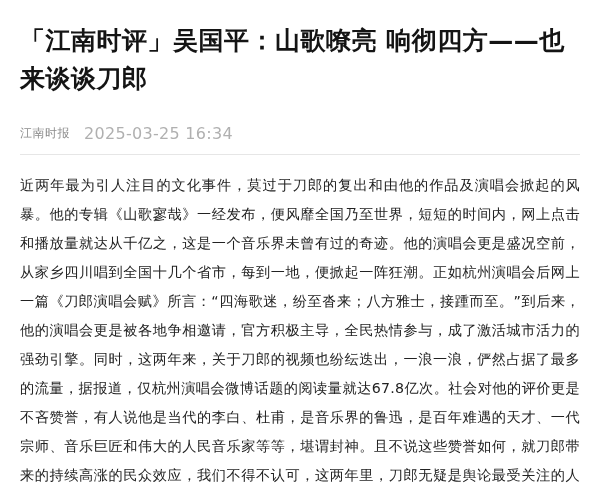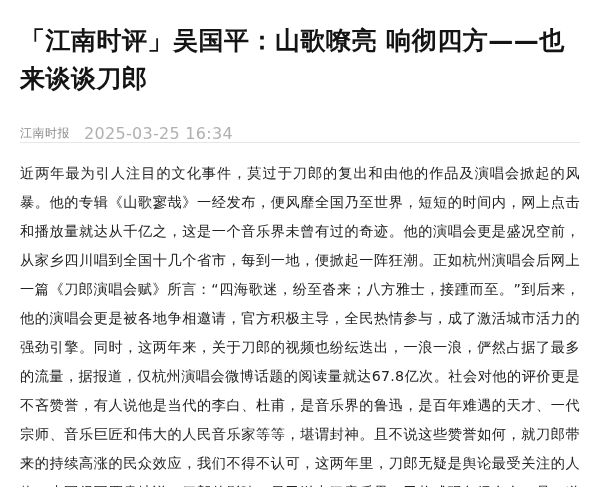--- a/index.html
+++ b/index.html
@@ -27,20 +27,21 @@
     font-weight: bold;
     letter-spacing: 0.5px;
     color: #141414;
     margin: 8px 0 0 0;
     font-family: "DejaVu Sans", "Liberation Sans", sans-serif;
   }
   .meta-row {
     display: flex;
     align-items: center;
     margin-top: 26px;
+    margin-bottom: 12px;
     height: 18px;
   }
   .meta-source {
     font-size: 12px;
     color: #8c8c8c;
     letter-spacing: 0.5px;
   }
   .meta-date {
     font-size: 16px;
     color: #b0b0b0;

